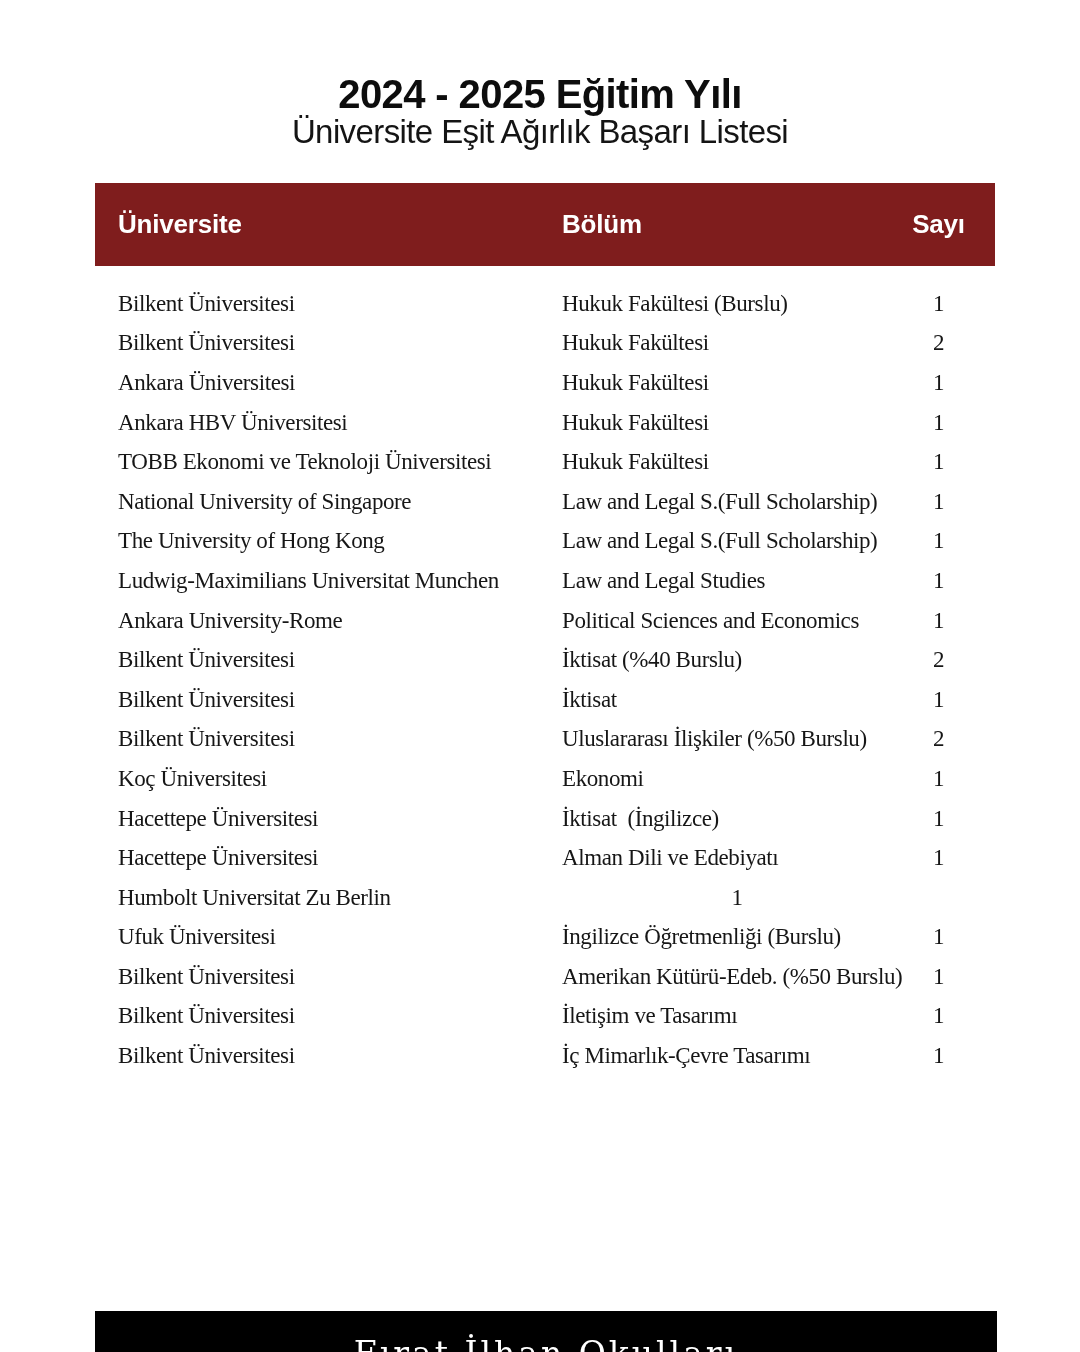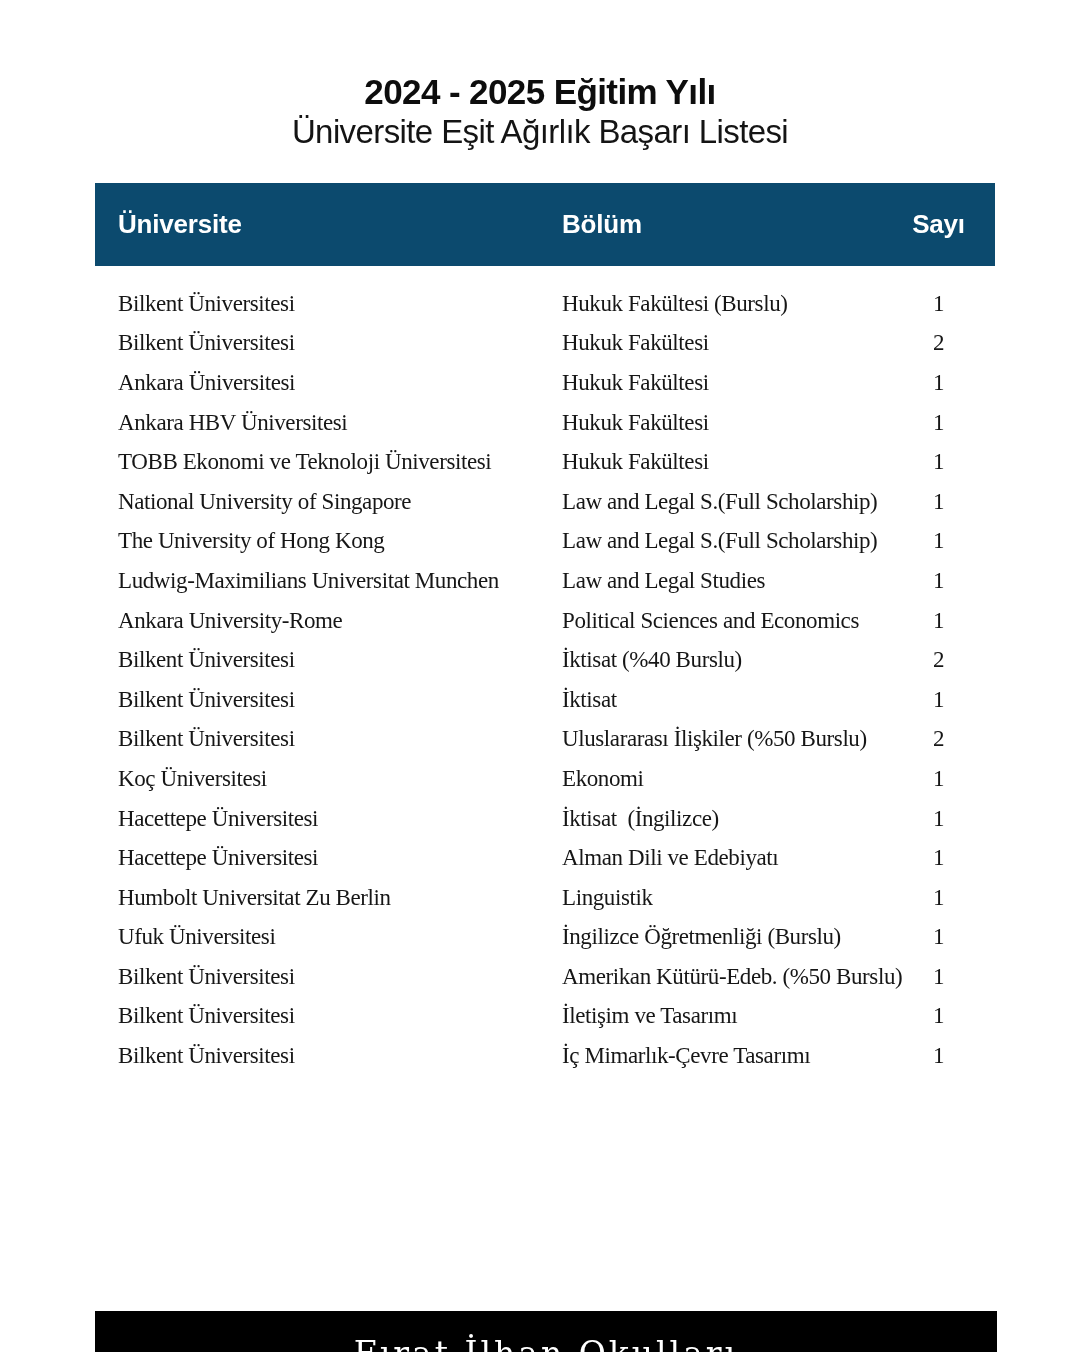--- a/index.html
+++ b/index.html
@@ -4,33 +4,33 @@
 <style>
   * { margin: 0; padding: 0; box-sizing: border-box; }
   html, body { width: 1080px; height: 1352px; background: #ffffff; overflow: hidden; }
   body { font-family: "Liberation Sans", sans-serif; color: #141414; position: relative; }
 
   .page { position: relative; width: 1080px; height: 1352px; background: #ffffff; }
 
   
   .title1 {
     position: absolute; top: 72px; left: 0; width: 100%;
-    text-align: center; font-size: 35px; font-weight: 700;
+    text-align: center; font-size: 40px; font-weight: 700;
     letter-spacing: -0.6px; color: #0d0d0d;
   }
   .title2 {
     position: absolute; top: 113px; left: 0; width: 100%;
     text-align: center; font-size: 33px; font-weight: 400;
     letter-spacing: -0.6px; color: #141414;
   }
 
   
   .header-bar {
     position: absolute; top: 183px; left: 95px; width: 900px; height: 83px;
-    background: #0c4a6e;
+    background: #7f1d1d;
     display: grid; grid-template-columns: 444px 350px 1fr;
     align-items: center; padding: 0 30px 0 23px;
   }
   .header-cell {
     color: #ffffff; font-size: 26px; font-weight: 700; letter-spacing: -0.2px;
     white-space: pre;
   }
   .header-cell.count-col { text-align: center; }
 
   
@@ -160,21 +160,20 @@
     </div>
 
     <div class="row">
       <span class="cell uni">Hacettepe Üniversitesi</span>
       <span class="cell dept">Alman Dili ve Edebiyatı</span>
       <span class="cell count">1</span>
     </div>
 
     <div class="row">
       <span class="cell uni">Humbolt Universitat Zu Berlin</span>
-      <span class="cell dept">Linguistik</span>
       <span class="cell count">1</span>
     </div>
 
     <div class="row">
       <span class="cell uni">Ufuk Üniversitesi</span>
       <span class="cell dept">İngilizce Öğretmenliği (Burslu)</span>
       <span class="cell count">1</span>
     </div>
 
     <div class="row">

